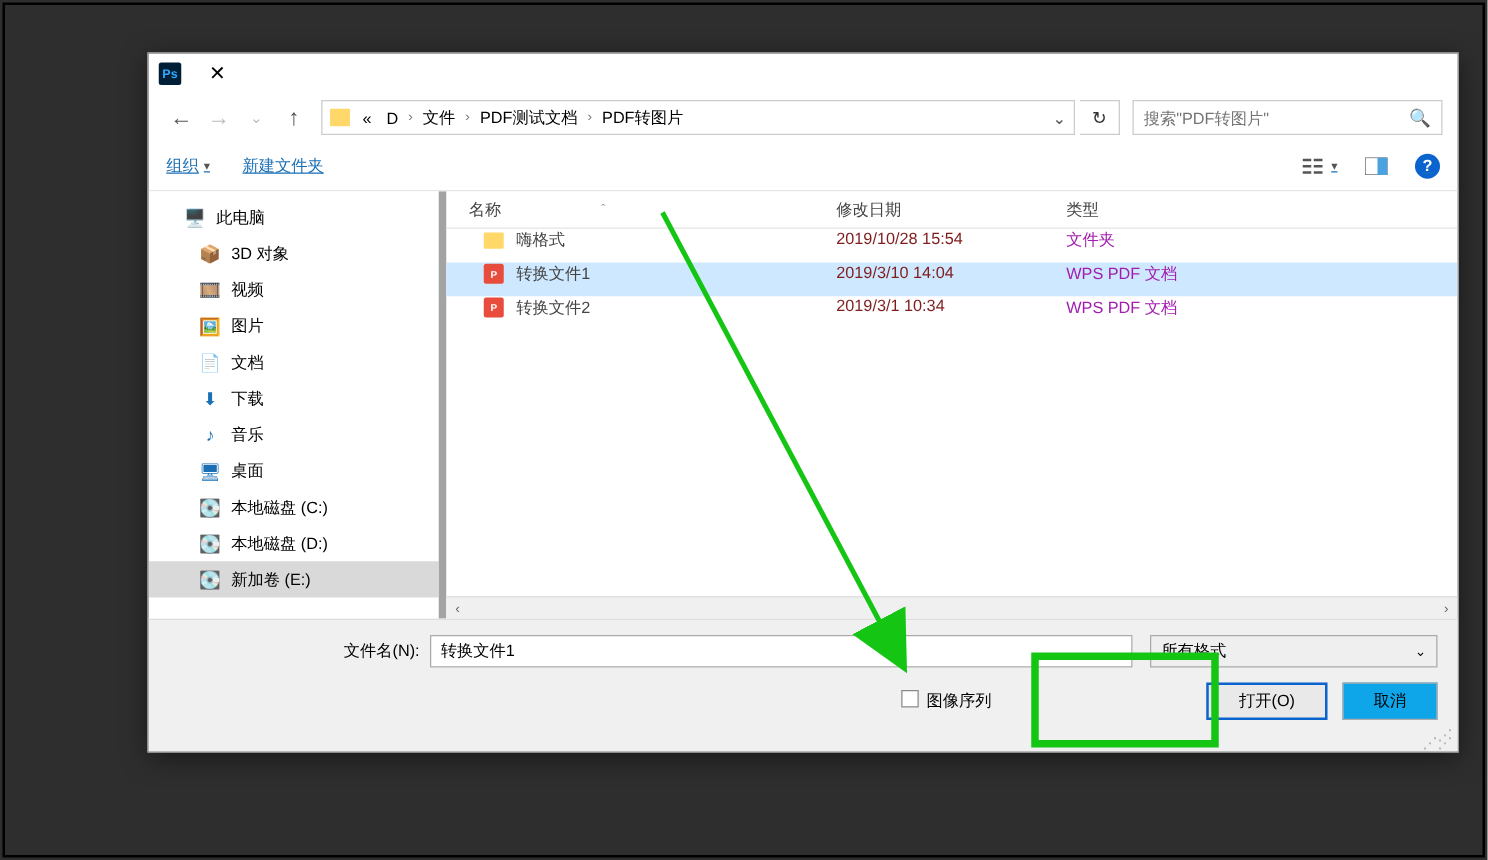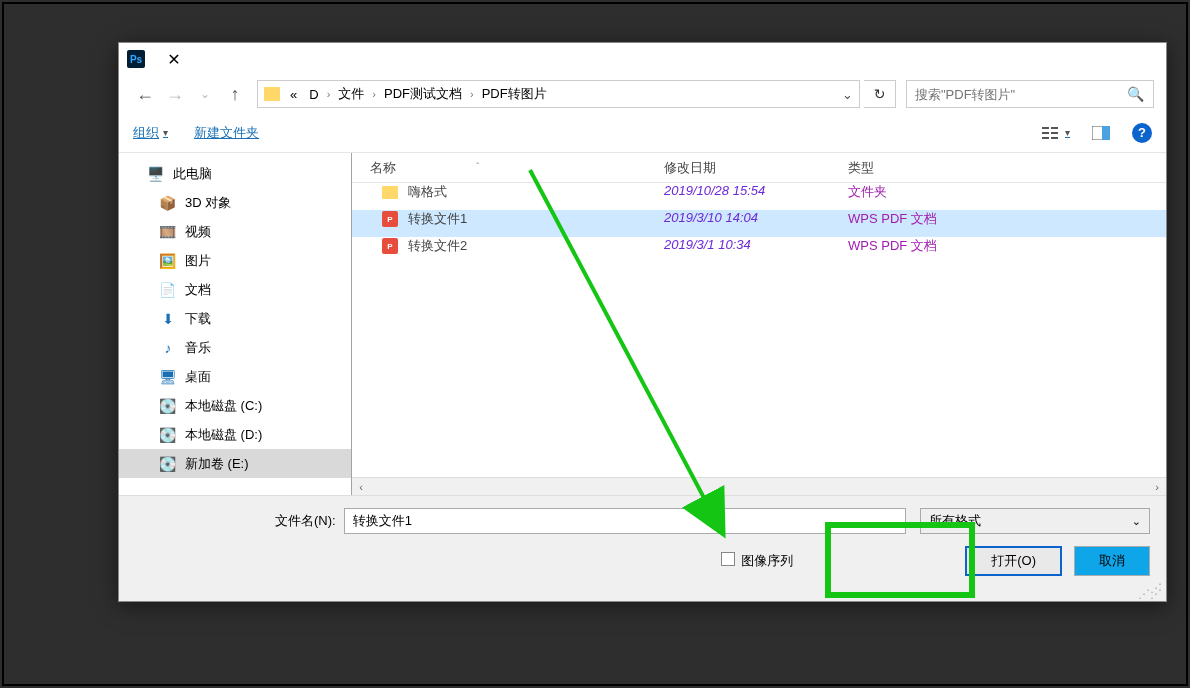--- a/index.html
+++ b/index.html
@@ -37,30 +37,30 @@
   .tool-right { margin-left:auto; display:flex; align-items:center; gap:22px; color:#555; }
   .view-icon { display:flex; align-items:center; gap:3px; cursor:pointer; }
   .help-icon { width:20px; height:20px; border-radius:50%; background:#0b63ce; color:#fff; display:flex; align-items:center; justify-content:center; font-size:13px; font-weight:bold; cursor:pointer; }
   
   .panes { flex:1; display:flex; overflow:hidden; }
   .sidebar { width:232px; background:#fff; padding:6px 0; font-size:13px; overflow:hidden; }
   .side-item { height:29px; display:flex; align-items:center; padding-left:28px; gap:8px; cursor:pointer; }
   .side-item.sub { padding-left:40px; }
   .side-item.selected { background:#d9d9d9; }
   .side-ico { width:18px; height:16px; display:flex; align-items:center; justify-content:center; font-size:14px; }
-  .fileview { flex:1; display:flex; flex-direction:column; border-left:1px solid #a3a3a3; }
+  .fileview { flex:1; display:flex; flex-direction:column; border-left:6px solid #a3a3a3; }
   .columns { height:30px; display:flex; align-items:center; border-bottom:1px solid #e5e5e5; font-size:13px; color:#444; }
   .col-name { width:312px; padding-left:18px; display:flex; align-items:center; gap:80px; }
   .col-date { width:184px; }
   .col-type { flex:1; }
   .rows { flex:1; overflow:hidden; }
   .row { height:27px; display:flex; align-items:flex-start; font-size:13px; color:#444; }
   .row.selected { background:#cde8ff; }
   .rname { width:312px; padding-left:30px; display:flex; align-items:center; gap:10px; }
-  .rdate { width:184px; color:#6d28d9;font-style:italic; }
+  .rdate { width:184px; color:#7f1d1d; }
   .rtype { flex:1; color:#a21caf; }
   .file-ico { width:16px; height:16px; display:inline-flex; align-items:center; justify-content:center; }
   .ico-folder { background:#ffd869; width:16px; height:13px; border-radius:1px; }
   .ico-pdf { background:#e74c3c; color:#fff; font-size:8px; font-weight:bold; border-radius:2px; width:16px; height:16px; display:flex; align-items:center; justify-content:center; }
   .scroll-bottom { height:18px; background:#f0f0f0; border-top:1px solid #ddd; display:flex; align-items:center; }
   .scroll-bottom .arrow-l, .scroll-bottom .arrow-r { width:18px; text-align:center; color:#666; font-size:11px; }
   
   .footer { background:#f0f0f0; border-top:1px solid #ddd; padding:12px 16px 25px; }
   .filename-row { display:flex; align-items:center; gap:8px; }
   .fn-label { font-size:13px; margin-left:140px; }

